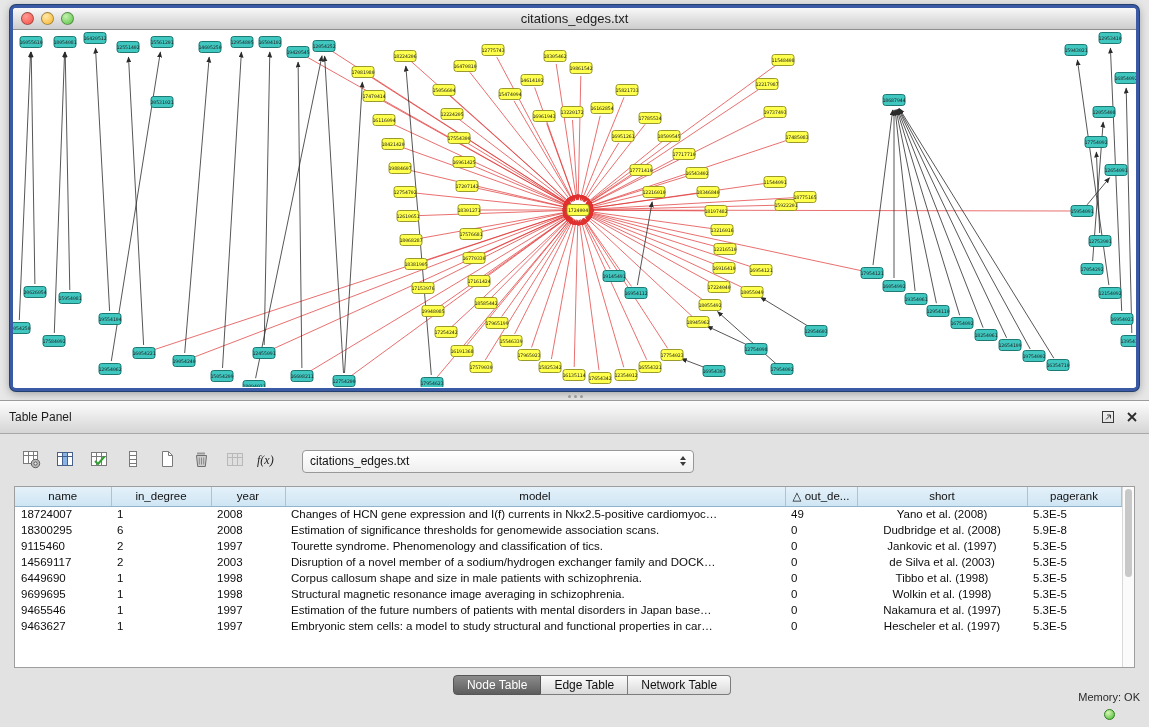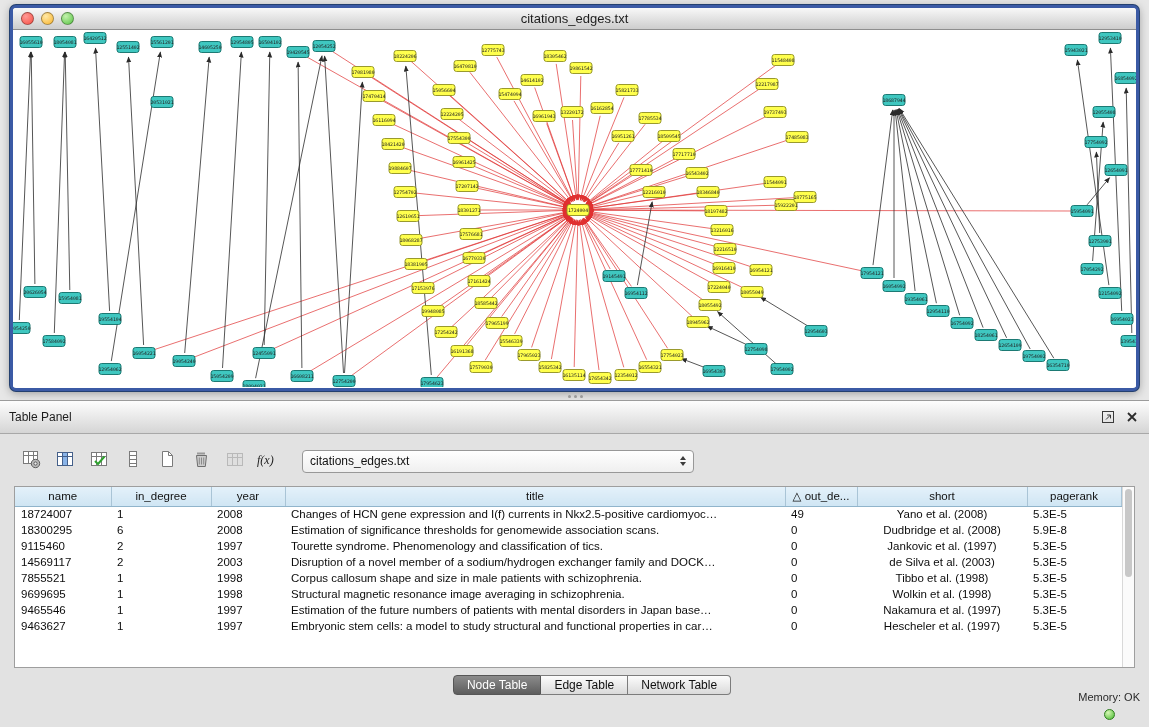--- a/index.html
+++ b/index.html
@@ -795,21 +795,21 @@
             <col style="width: 500px;">
             <col style="width: 72px;">
             <col style="width: 170px;">
             <col style="width: 94px;">
           </colgroup>
         <thead>
             <tr id="table-head">
               <th>name</th>
               <th>in_degree</th>
               <th>year</th>
-              <th>title</th>
+              <th>model</th>
               <th><span>△ </span>out_de...</th>
               <th>short</th>
               <th>pagerank</th>
             </tr>
           </thead>
         <tbody id="table-body">
             <tr>
               <td>18724007</td>
               <td>1</td>
               <td>2008</td>
@@ -839,21 +839,21 @@
             <tr>
               <td>14569117</td>
               <td>2</td>
               <td>2003</td>
               <td>Disruption of a novel member of a sodium/hydrogen exchanger family and DOCK…</td>
               <td>0</td>
               <td class="c-center">de Silva et al. (2003)</td>
               <td>5.3E-5</td>
             </tr>
             <tr>
-              <td>7855521</td>
+              <td>6449690</td>
               <td>1</td>
               <td>1998</td>
               <td>Corpus callosum shape and size in male patients with schizophrenia.</td>
               <td>0</td>
               <td class="c-center">Tibbo et al. (1998)</td>
               <td>5.3E-5</td>
             </tr>
             <tr>
               <td>9699695</td>
               <td>1</td>

